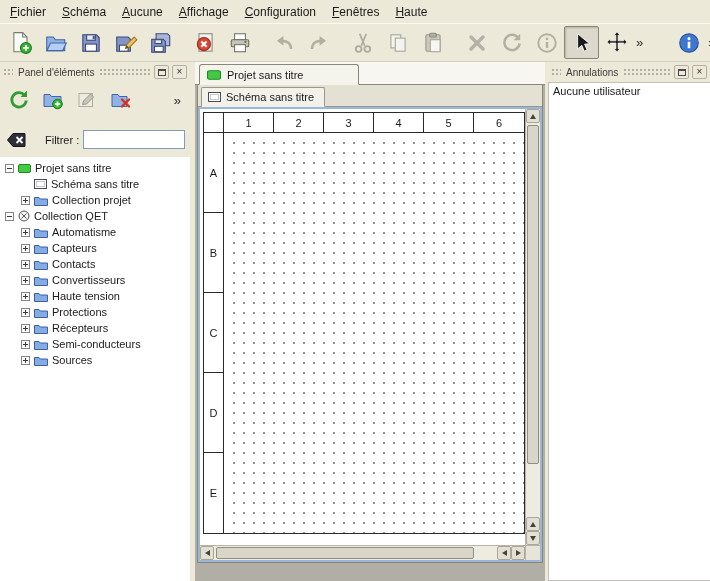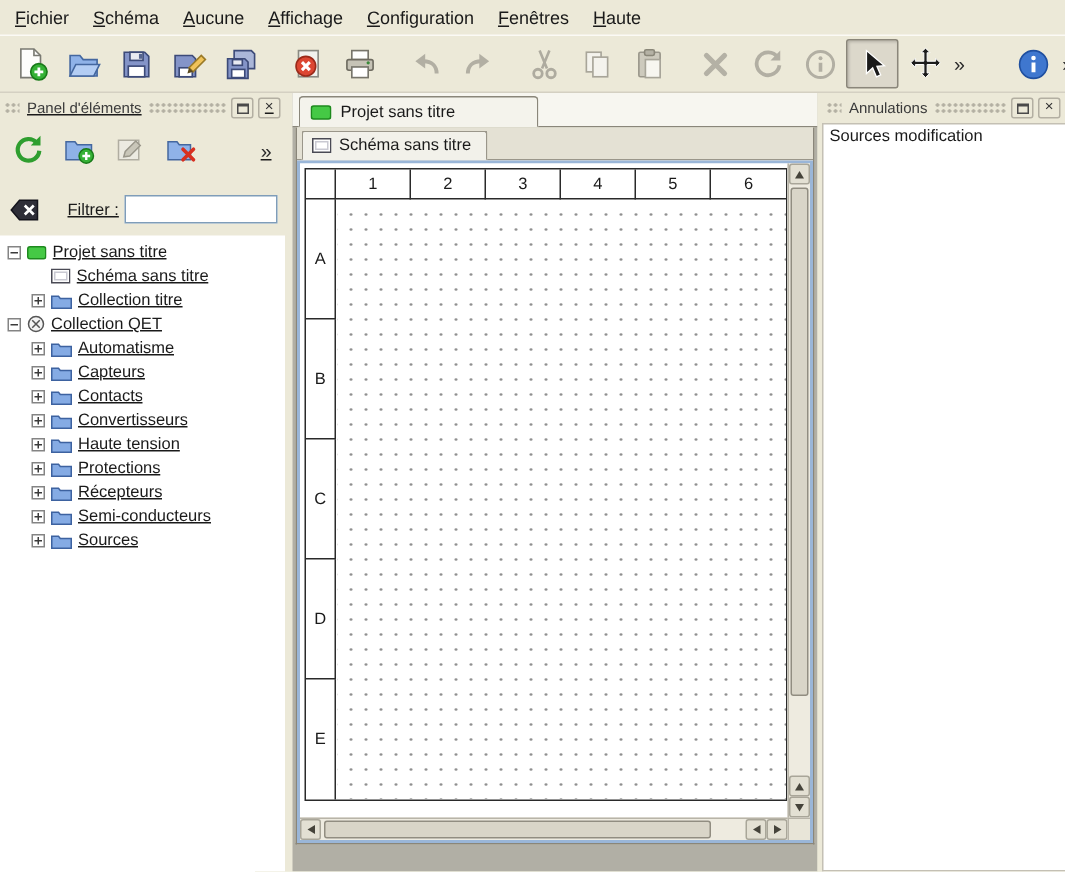--- a/index.html
+++ b/index.html
@@ -29,21 +29,21 @@
   .dock-titlebar { height:20px; display:flex; align-items:center; padding:0 3px; gap:3px; flex:0 0 auto; }
   .grip { height:8px; background-image:radial-gradient(circle,#b3afa2 1px,transparent 1.3px); background-size:4px 4px; }
   .grip.pre { width:10px; }
   .grip.fill { flex:1; }
   .dock-title { font-size:10px; color:#3a3a3a; padding:0 2px; white-space:nowrap; }
   .dock-btn { width:15px; height:14px; display:flex; align-items:center; justify-content:center;
               background:#ece9d8; border:1px solid #b3afa2; border-radius:2px; font-size:10px; line-height:1; color:#333; }
   .float-glyph { display:block; width:8px; height:7px; border:1px solid #4a4a4a; border-top-width:2px; }
 
   
-  .left-dock { position:absolute; left:0; top:62px; width:190px; bottom:0; display:flex; flex-direction:column;text-decoration:underline; }
+  .left-dock { position:absolute; left:0; top:62px; width:190px; bottom:0; display:flex; flex-direction:column; }
   .panel-toolbar { height:36px; display:flex; align-items:center; gap:6px; padding:0 5px; flex:0 0 auto; }
   .pbtn { width:28px; height:28px; display:flex; align-items:center; justify-content:center; }
   .panel-chevron { margin-left:auto; font-size:13px; color:#2a2a2a; padding-right:4px; }
   .filter-row { display:flex; align-items:center; gap:4px; padding:0 5px; margin-top:12px; flex:0 0 auto; }
   .filter-label { white-space:nowrap;margin-left:12px; }
   .filter-input { flex:1; min-width:0; height:19px; border:1px solid #7f9db9; background:#fff; font:inherit; padding:1px 3px; }
   .tree { flex:1; background:#fff; margin-top:8px; overflow:hidden; padding-top:3px; }
   .trow { display:flex; align-items:center; height:16px; gap:4px; padding-left:5px; white-space:nowrap; }
   .trow.d1 { padding-left:21px; }
   .exp { flex:0 0 9px; width:9px; height:9px; border:1px solid #848484; background:#fff; position:relative; }
@@ -340,21 +340,21 @@
         </span>
         <span class="tlabel">Schéma sans titre</span>
       </div>
       <div class="trow d1">
         <span class="exp plus"></span>
         <span class="ticon">
           <svg width="14" height="11" viewBox="0 0 14 11">
               <path d="M0.5 2.5h4.5l1.2 1.5h7.3v6.5H0.5z" fill="#85abe4" stroke="#3d62a0"></path>
             </svg>
         </span>
-        <span class="tlabel">Collection titre</span>
+        <span class="tlabel">Collection projet</span>
       </div>
       <div class="trow d0">
         <span class="exp minus"></span>
         <span class="ticon">
           <svg width="12" height="12" viewBox="0 0 12 12">
               <circle cx="6" cy="6" r="5" fill="#f4f4f4" stroke="#555"></circle>
               <path d="M3.5 3.5l5 5M8.5 3.5l-5 5" stroke="#555"></path>
             </svg>
         </span>
         <span class="tlabel">Collection QET</span>
@@ -537,17 +537,17 @@
       <span class="dock-title">Annulations</span>
       <span class="grip fill"></span>
       <button class="dock-btn">
           <span class="float-glyph"></span>
         </button>
       <button class="dock-btn">
           <span>×</span>
         </button>
     </div>
     <div class="undo-view">
-      <div class="undo-item">Sources modification</div>
+      <div class="undo-item">Aucune utilisateur</div>
     </div>
   </div>
 
 </div>
 
 </body></html>

